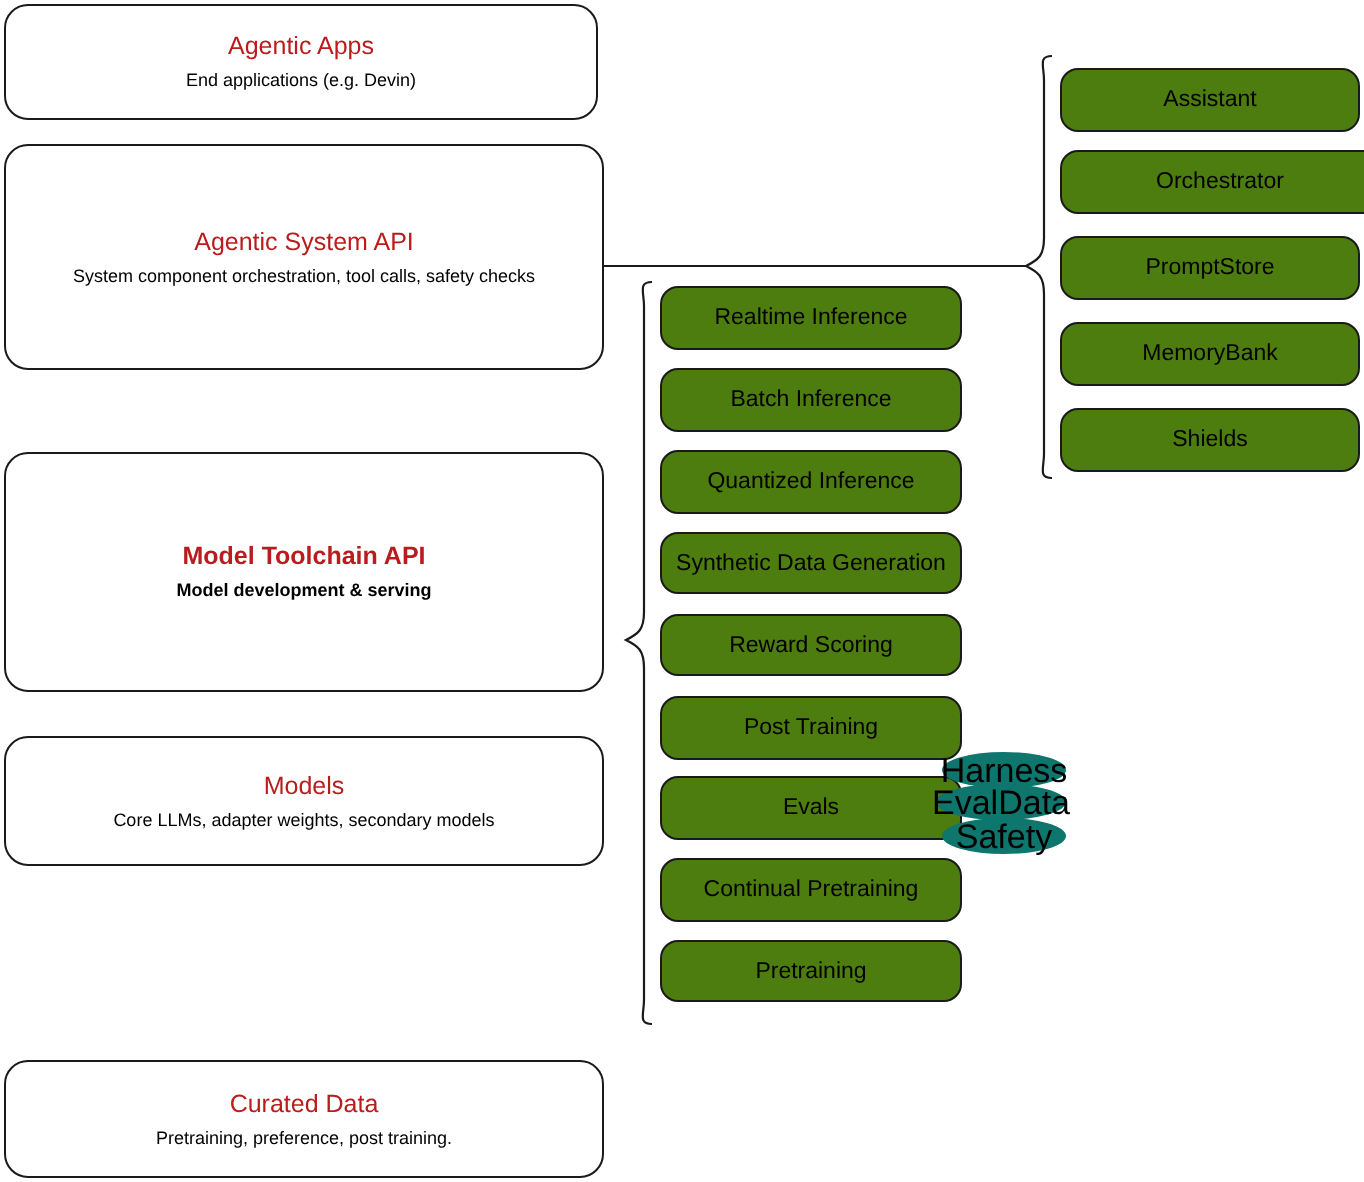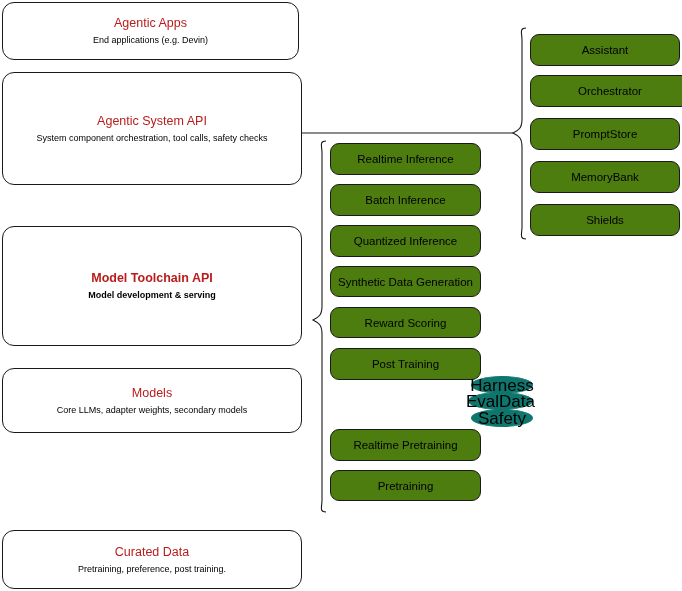--- a/index.html
+++ b/index.html
@@ -154,22 +154,23 @@
   <div class="item-box" style="left:330px; top:184px; width:151px; height:32px;">Batch Inference</div>
 
   <div class="item-box" style="left:330px; top:225px; width:151px; height:32px;">Quantized Inference</div>
 
   <div class="item-box" style="left:330px; top:266px; width:151px; height:31px;">Synthetic Data Generation</div>
 
   <div class="item-box" style="left:330px; top:307px; width:151px; height:31px;">Reward Scoring</div>
 
   <div class="item-box" style="left:330px; top:348px; width:151px; height:32px;">Post Training</div>
 
+  <div class="item-box" style="left:330px; top:388px; width:151px; height:32px;">Evals</div>
 
-  <div class="item-box" style="left:330px; top:429px; width:151px; height:32px;">Realtime Pretraining</div>
+  <div class="item-box" style="left:330px; top:429px; width:151px; height:32px;">Continual Pretraining</div>
 
   <div class="item-box" style="left:330px; top:470px; width:151px; height:31px;">Pretraining</div>
 
   <div class="badge" style="left:471px; top:376px; width:62px; height:18px;">Harness</div>
 
   <div class="badge" style="left:468px; top:392px; width:65px; height:18px;">EvalData</div>
 
   <div class="badge" style="left:471px; top:409px; width:62px; height:18px;">Safety</div>
 
   <div class="item-box" style="left:530px; top:34px; width:150px; height:32px;">Assistant</div>

